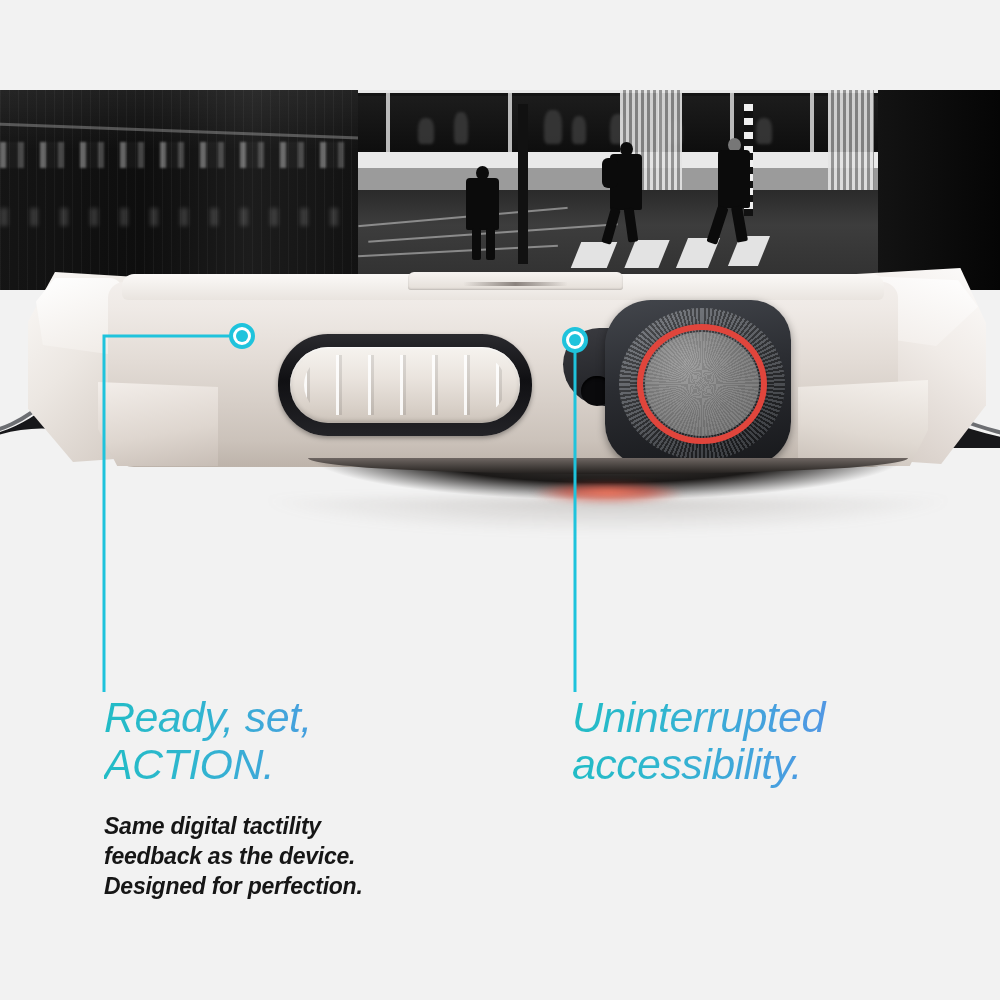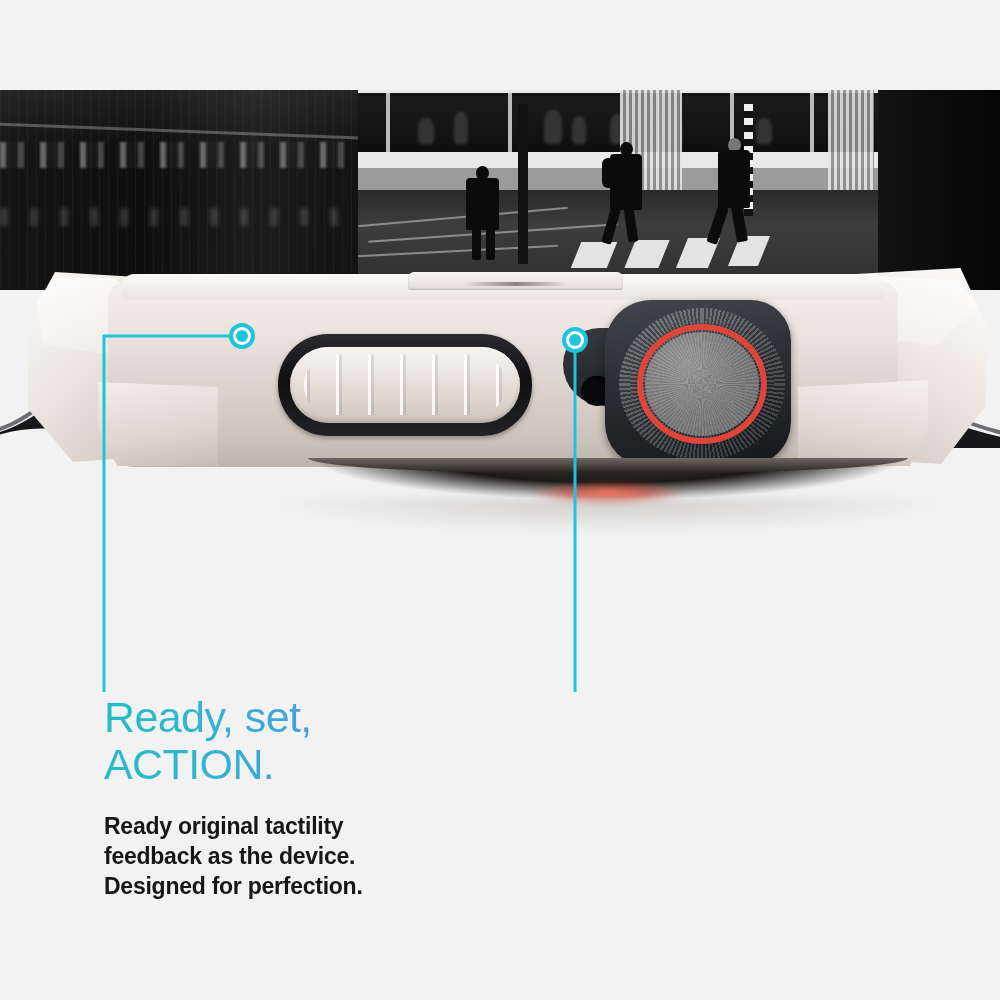--- a/index.html
+++ b/index.html
@@ -4,21 +4,21 @@
 <title>Product Feature Callout</title>
 <style>
   * { margin:0; padding:0; box-sizing:border-box; }
   html,body { width:1000px; height:1000px; }
   body {
     background:#f2f2f2;
     font-family:"Liberation Sans", sans-serif;
     overflow:hidden;
     position:relative;
   }
-  .stage { position:absolute; inset:0; width:1000px; height:880px; }
+  .stage { position:absolute; inset:0; width:1000px; height:880px;font-style:italic; }
 
   
   .photo-strip {
     position:absolute; left:0; top:90px; width:1000px; height:200px;
     overflow:hidden; background:#0a0a0a;
   }
   .photo-left {
     position:absolute; left:0; top:0; width:358px; height:200px;
     overflow:hidden;
     background:
@@ -444,21 +444,23 @@
     <span class="dot"></span>
   </div>
   <div class="marker" style="left:562px; top:327px;">
     <span class="ring"></span>
     <span class="dot"></span>
   </div>
 
   <div class="col col-left">
     <div class="headline">Ready, set,
 ACTION.</div>
-    <div class="bodytext">Ready original tactility
+    <div class="bodytext">Same digital tactility
 feedback as the device.
 Designed for perfection.</div>
   </div>
 
   <div class="col col-right">
+    <div class="headline">Uninterrupted
+accessibility.</div>
   </div>
 
 </div>
 
 </body></html>

